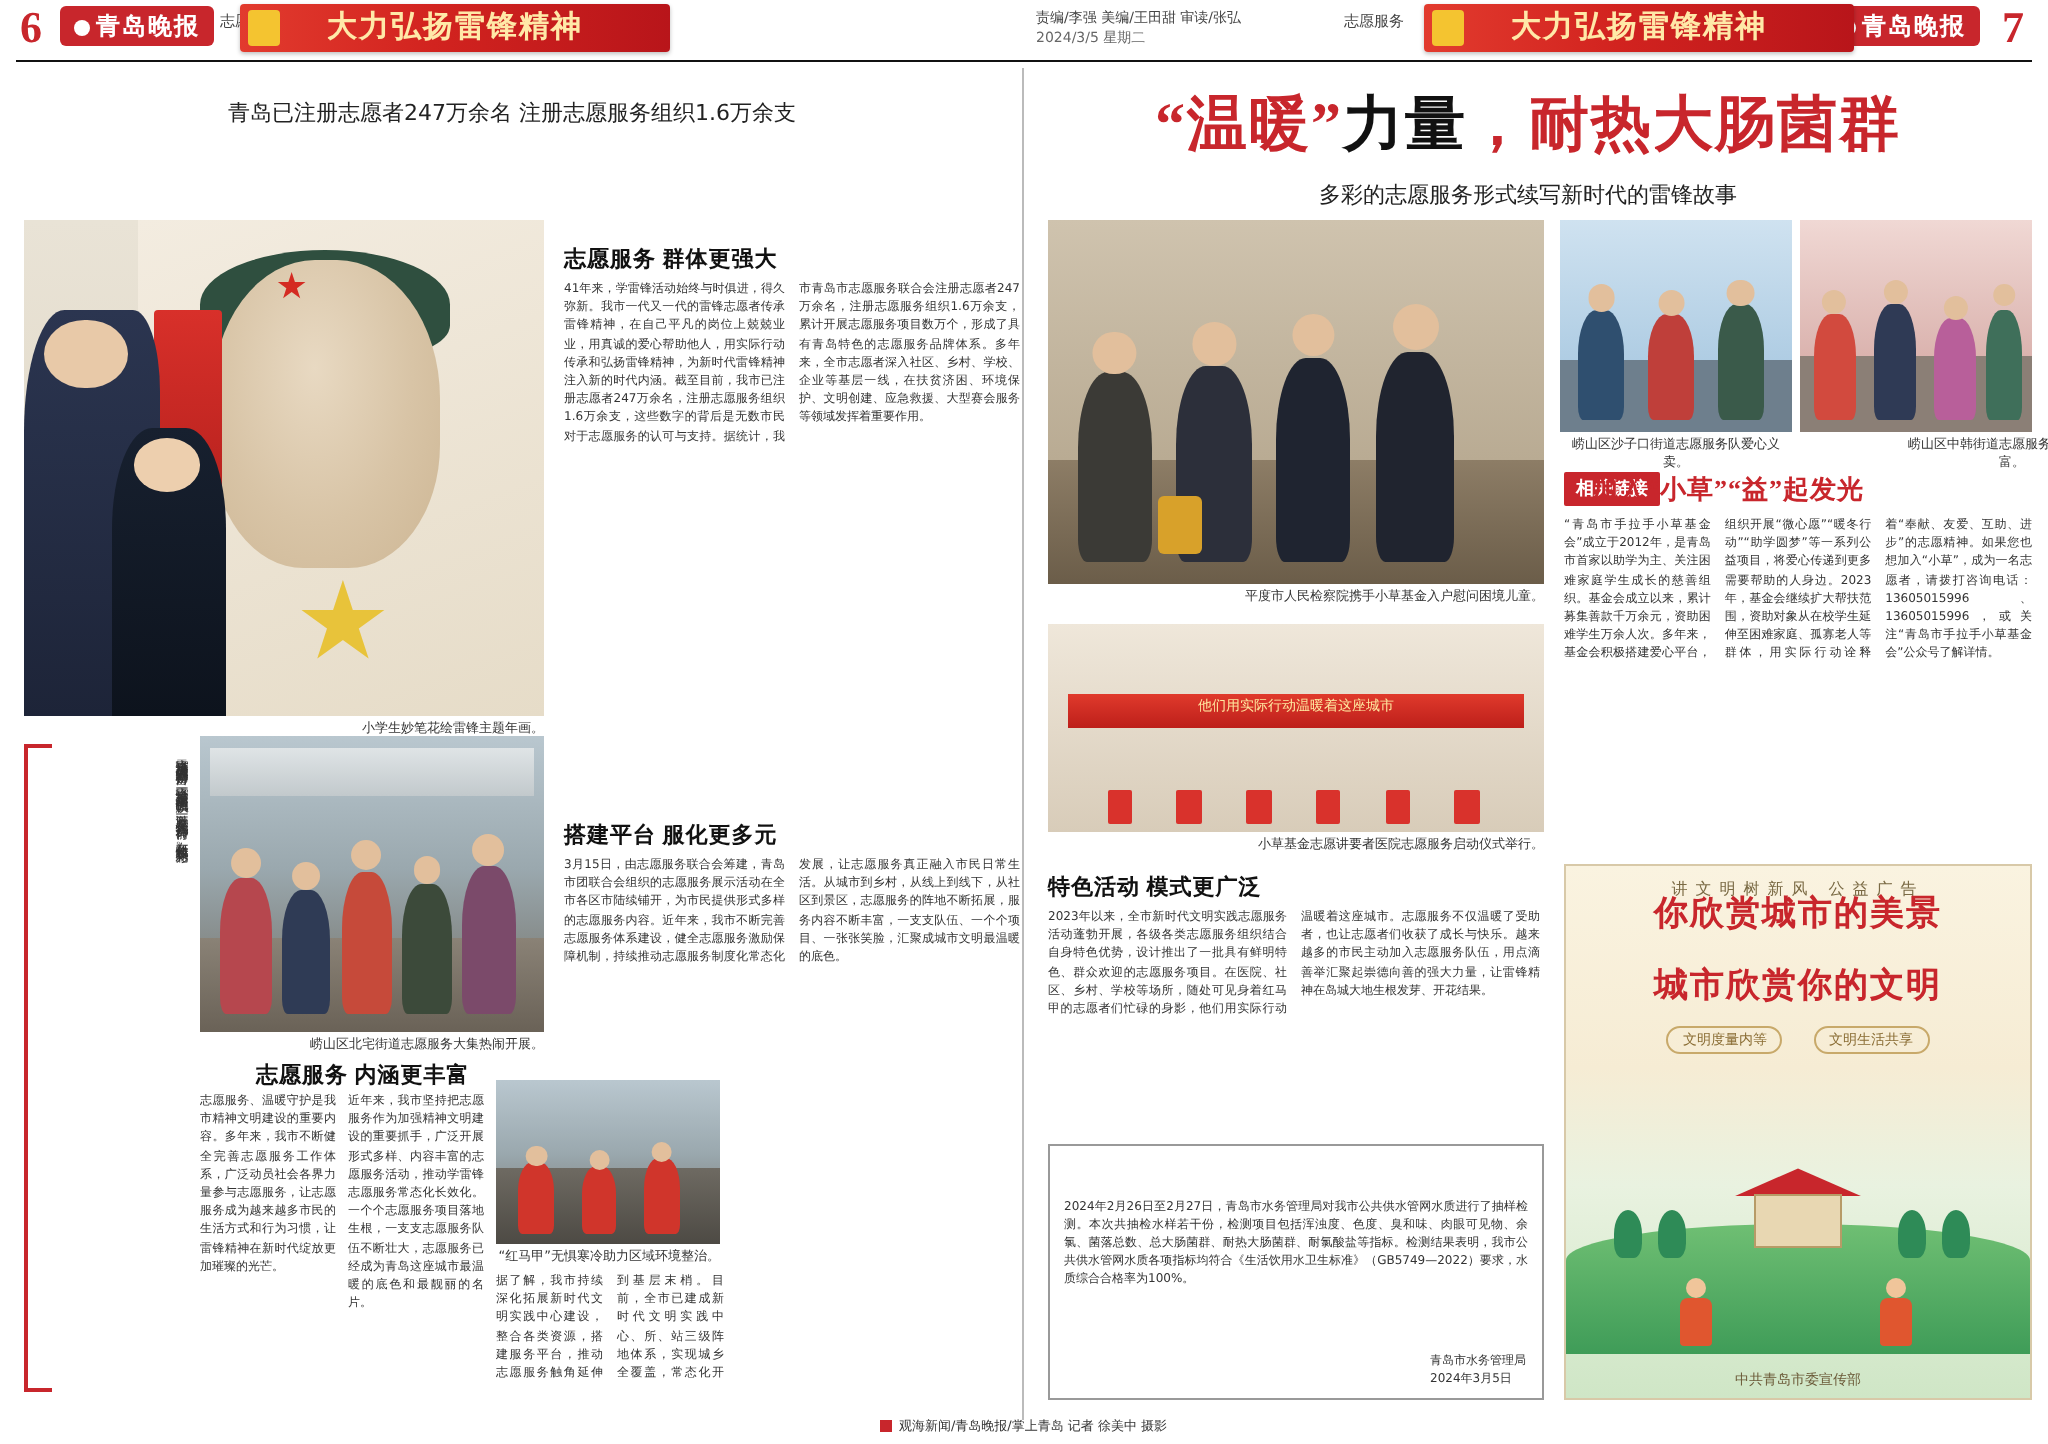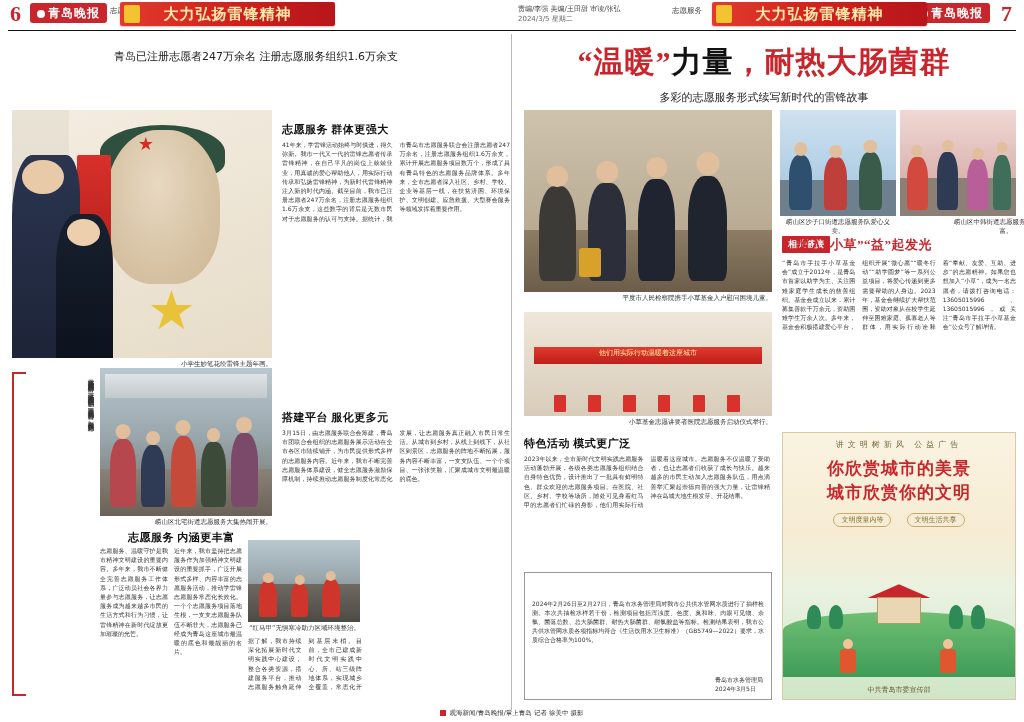--- a/index.html
+++ b/index.html
@@ -189,21 +189,21 @@
     background:linear-gradient(180deg,#faf3e0 0%, #f6ecd4 38%, #e9f2e0 60%, #cfe6c6 100%);
     overflow:hidden;
   }
   .ad-head { position:absolute; left:0; right:0; top:6px; text-align:center;
     font-size:8px; color:#7a6a44; letter-spacing:4px; }
   .ad-t1, .ad-t2 {
     position:absolute; left:0; right:0; text-align:center; color:#c8262c;
     font-weight:bold; font-size:17px; font-family:"Liberation Serif", serif;
     letter-spacing:1px;
   }
-  .ad-t1 { top:24px;text-align:center; } .ad-t2 { top:48px; }
+  .ad-t1 { top:12px;text-align:center; } .ad-t2 { top:48px; }
   .ad-pills { position:absolute; left:0; right:0; top:74px; text-align:center; }
   .ad-pill {
     display:inline-block; border:1px solid #c8a96a; color:#8a6d34;
     font-size:7px; padding:1px 7px; margin:0 5px; border-radius:8px;
   }
   .ad-scene { position:absolute; left:0; right:0; bottom:22px; height:120px; }
   .ad-hill { position:absolute; left:0; right:0; bottom:0; height:54%;
     background:linear-gradient(180deg,#6fbf73,#3f9c58); border-radius:50% 50% 0 0 / 28% 28% 0 0; }
   .ad-pavilion { position:absolute; left:50%; transform:translateX(-50%); bottom:44%;
     width:64px; height:40px; }

